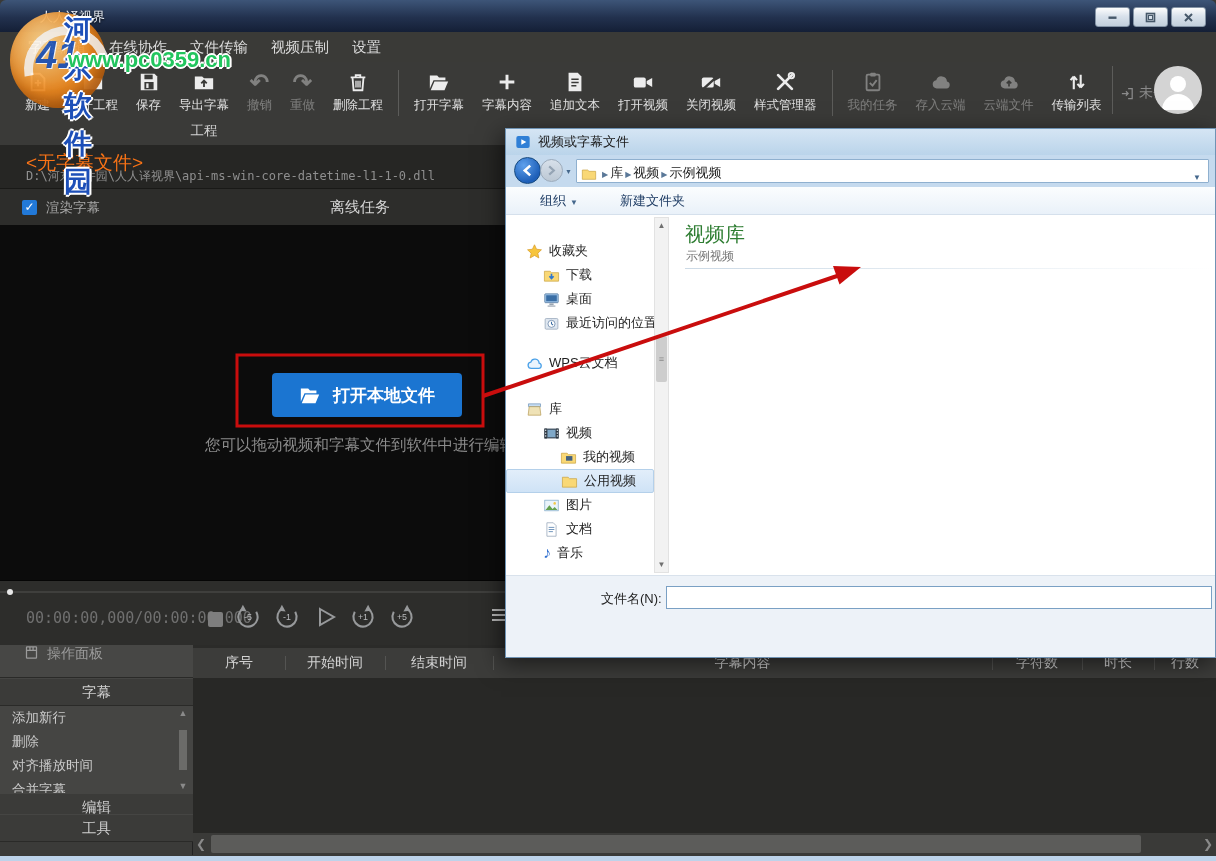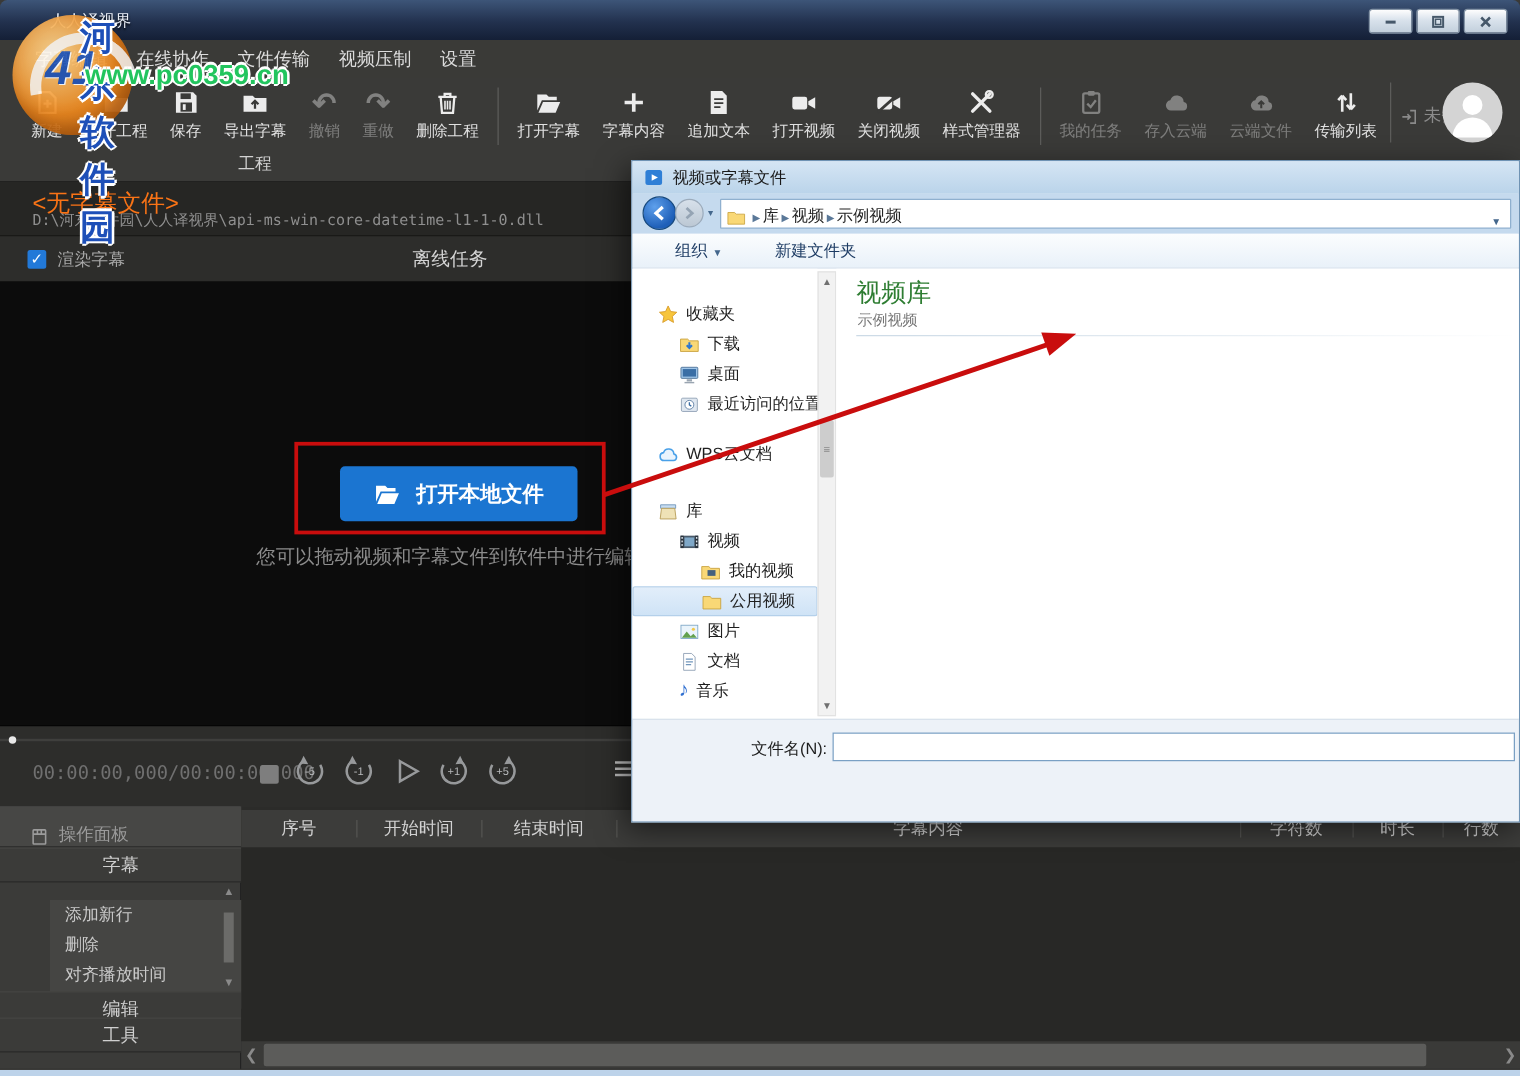--- a/index.html
+++ b/index.html
@@ -77,26 +77,26 @@
   .stop-btn { width:15px; height:15px; background:#7e7e7e; border-radius:2px; }
   .seek svg, svg.seek { width:28px; height:28px; }
   .play-btn svg { width:26px; height:26px; }
   #mini-menu { position:absolute; left:492px; top:28px; width:14px; display:flex; flex-direction:column; gap:3px; }
   #mini-menu div { height:2px; background:#bdbdbd; }
 
   
   #bottom { position:absolute; left:0; top:645px; width:1216px; height:210px; background:#2b2b29; z-index:3; }
   #op-panel { position:absolute; left:0; top:0; width:193px; height:210px; background:#3b3b39; border-right:1px solid #222; }
   #op-header { position:absolute; left:0; top:0; width:193px; height:33px; background:#474745;
-    display:flex; align-items:flex-end; gap:8px; padding-left:24px; color:#9b9b9b; font-size:14px;
+    display:flex; align-items:flex-start; gap:8px; padding-left:24px; color:#9b9b9b; font-size:14px;
     border-bottom:1px solid #2a2a28; }
   #op-header svg { width:15px; height:15px; }
   .op-sec { position:absolute; left:0; width:193px; height:28px; background:#3b3b39; color:#cfcfcf;
     font-size:14.5px; display:flex; align-items:center; justify-content:center; border-bottom:1px solid #2a2a28; border-top:1px solid #454543; }
-  #op-items { position:absolute; left:0; top:75px; width:193px; height:87px; background:#454543; overflow:hidden;margin-left:40px; }
+  #op-items { position:absolute; left:0; top:61px; width:193px; height:87px; background:#454543; overflow:hidden; }
   .op-item { height:24px; line-height:24px; padding-left:12px; font-size:13.5px; color:#c9c9c9; }
   #op-mini-scroll { position:absolute; right:3px; top:63px; width:12px; height:83px; }
   #op-mini-scroll .ar { color:#8a8a8a; font-size:9px; text-align:center; height:10px; line-height:10px;}
   #op-mini-thumb { position:absolute; left:2px; top:22px; width:8px; height:40px; background:#6b6b69; }
 
   #table-header { position:absolute; left:193px; top:3px; width:1023px; height:30px; background:#3c3c3a; display:flex; }
   .th { display:flex; align-items:center; justify-content:center; font-size:14px; color:#d2d2d2; position:relative; }
   .th + .th::before { content:""; position:absolute; left:0; top:8px; bottom:8px; width:1px; background:#545452; }
   #table-body { position:absolute; left:193px; top:33px; width:1023px; height:155px; background:#282826; }
   #hscroll { position:absolute; left:193px; top:188px; width:1023px; height:22px; background:#3a3a38; }

